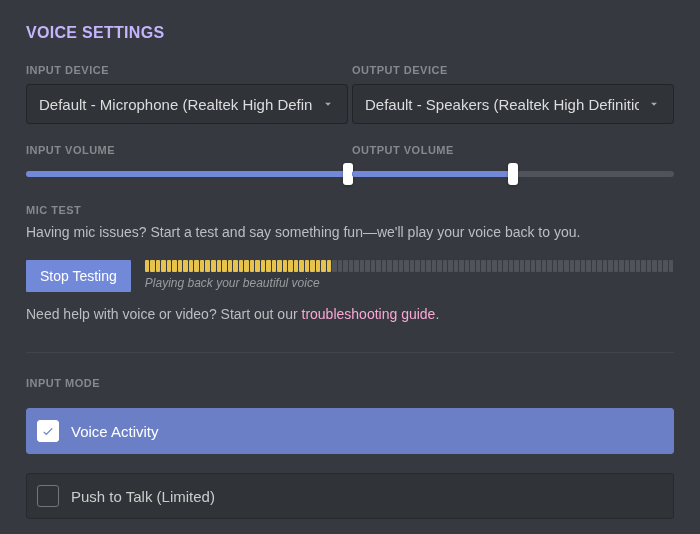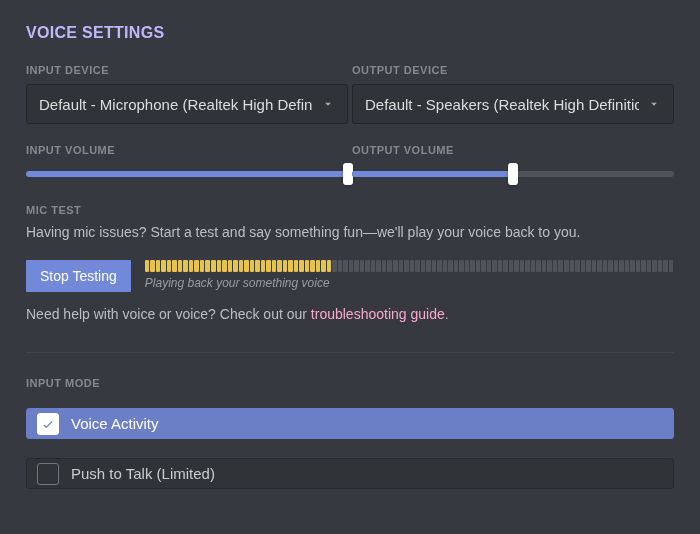--- a/index.html
+++ b/index.html
@@ -51,21 +51,21 @@
   .meter-wrap { flex:1; }
   .meter { display: flex; gap: 1px; height: 12px; }
   .meter i { flex:1; background: #4f545c; border-radius: 1px; }
   .meter i.on { background: #e6c34a; }
   .meter-label { font-size: 12px; font-style: italic; color: #9a9c9f; margin-top: 4px; }
   .help { font-size: 14px; color: #bcbec2; margin-top: 14px; }
   .help a { color: #f9a8d4; text-decoration: none; }
   .divider { height: 1px; background: #414448; margin: 30px 0 24px 0; }
   .radio-card {
     border: 1px solid #27292d; background: #303338; border-radius: 3px;
-    display: flex; align-items: center; height: 31px; padding: 0 10px;
+    display: flex; align-items: center; height: 46px; padding: 0 10px;
     margin-bottom: 8px; cursor: pointer; margin-top: 19px;
   }
   .radio-card.active { background: #6b7fc7; border-color: #6b7fc7; }
   .check {
     width: 22px; height: 22px; border-radius: 3px; border: 1px solid #72767d;
     background: transparent; display: flex; align-items: center; justify-content: center;
     margin-right: 12px; flex-shrink:0;
   }
   .radio-card.active .check { background: #fff; border-color: #fff; }
   .radio-card .rtext { font-size: 15px; font-weight: 500; color: #ccc; }
@@ -224,26 +224,26 @@
         <i></i>
         <i></i>
         <i></i>
         <i></i>
         <i></i>
         <i></i>
         <i></i>
         <i></i>
         <i></i>
       </div>
-    <div class="meter-label">Playing back your something voice</div>
+    <div class="meter-label">Playing back your beautiful voice</div>
   </div>
 </div>
 
 <div class="help">
-  <span>Need help with voice or voice? Check out our </span><a href="#">troubleshooting guide</a><span>.</span>
+  <span>Need help with voice or video? Start out our </span><a href="#">troubleshooting guide</a><span>.</span>
 </div>
 
 <div class="divider"></div>
 
 <div class="label">INPUT MODE</div>
 
 <div class="radio-card active">
   <div class="check">
     <svg width="14" height="14" viewBox="0 0 24 24">
         <path fill="#6b7fc7" d="M9 16.2l-3.5-3.5L4 14.2 9 19.2 20 8.2l-1.5-1.5z"></path>

